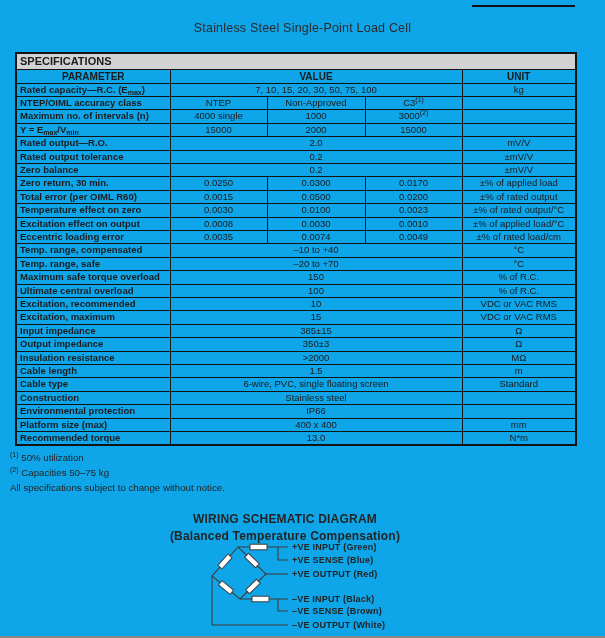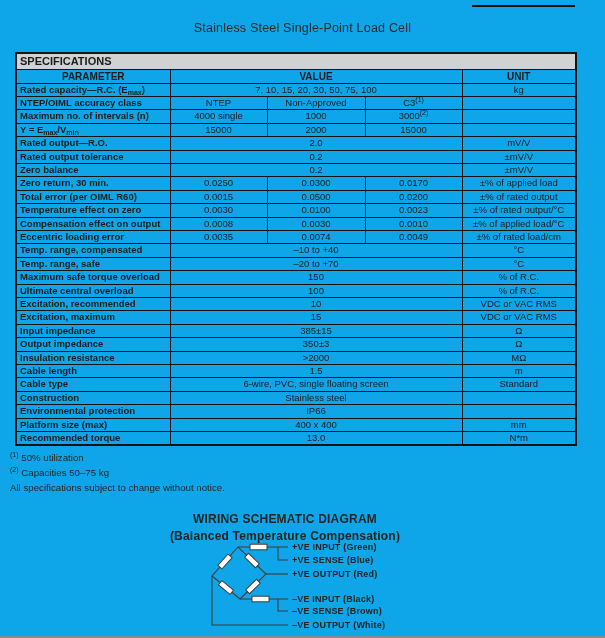--- a/index.html
+++ b/index.html
@@ -120,21 +120,21 @@
           <td class="unit">±% of rated output</td>
         </tr>
         <tr>
           <td class="param">Temperature effect on zero</td>
           <td class="val">0.0030</td>
           <td class="val">0.0100</td>
           <td class="val">0.0023</td>
           <td class="unit">±% of rated output/°C</td>
         </tr>
         <tr>
-          <td class="param">Compensation effect on output</td>
+          <td class="param">Excitation effect on output</td>
           <td class="val">0.0008</td>
           <td class="val">0.0030</td>
           <td class="val">0.0010</td>
           <td class="unit">±% of applied load/°C</td>
         </tr>
         <tr>
           <td class="param">Eccentric loading error</td>
           <td class="val">0.0035</td>
           <td class="val">0.0074</td>
           <td class="val">0.0049</td>

